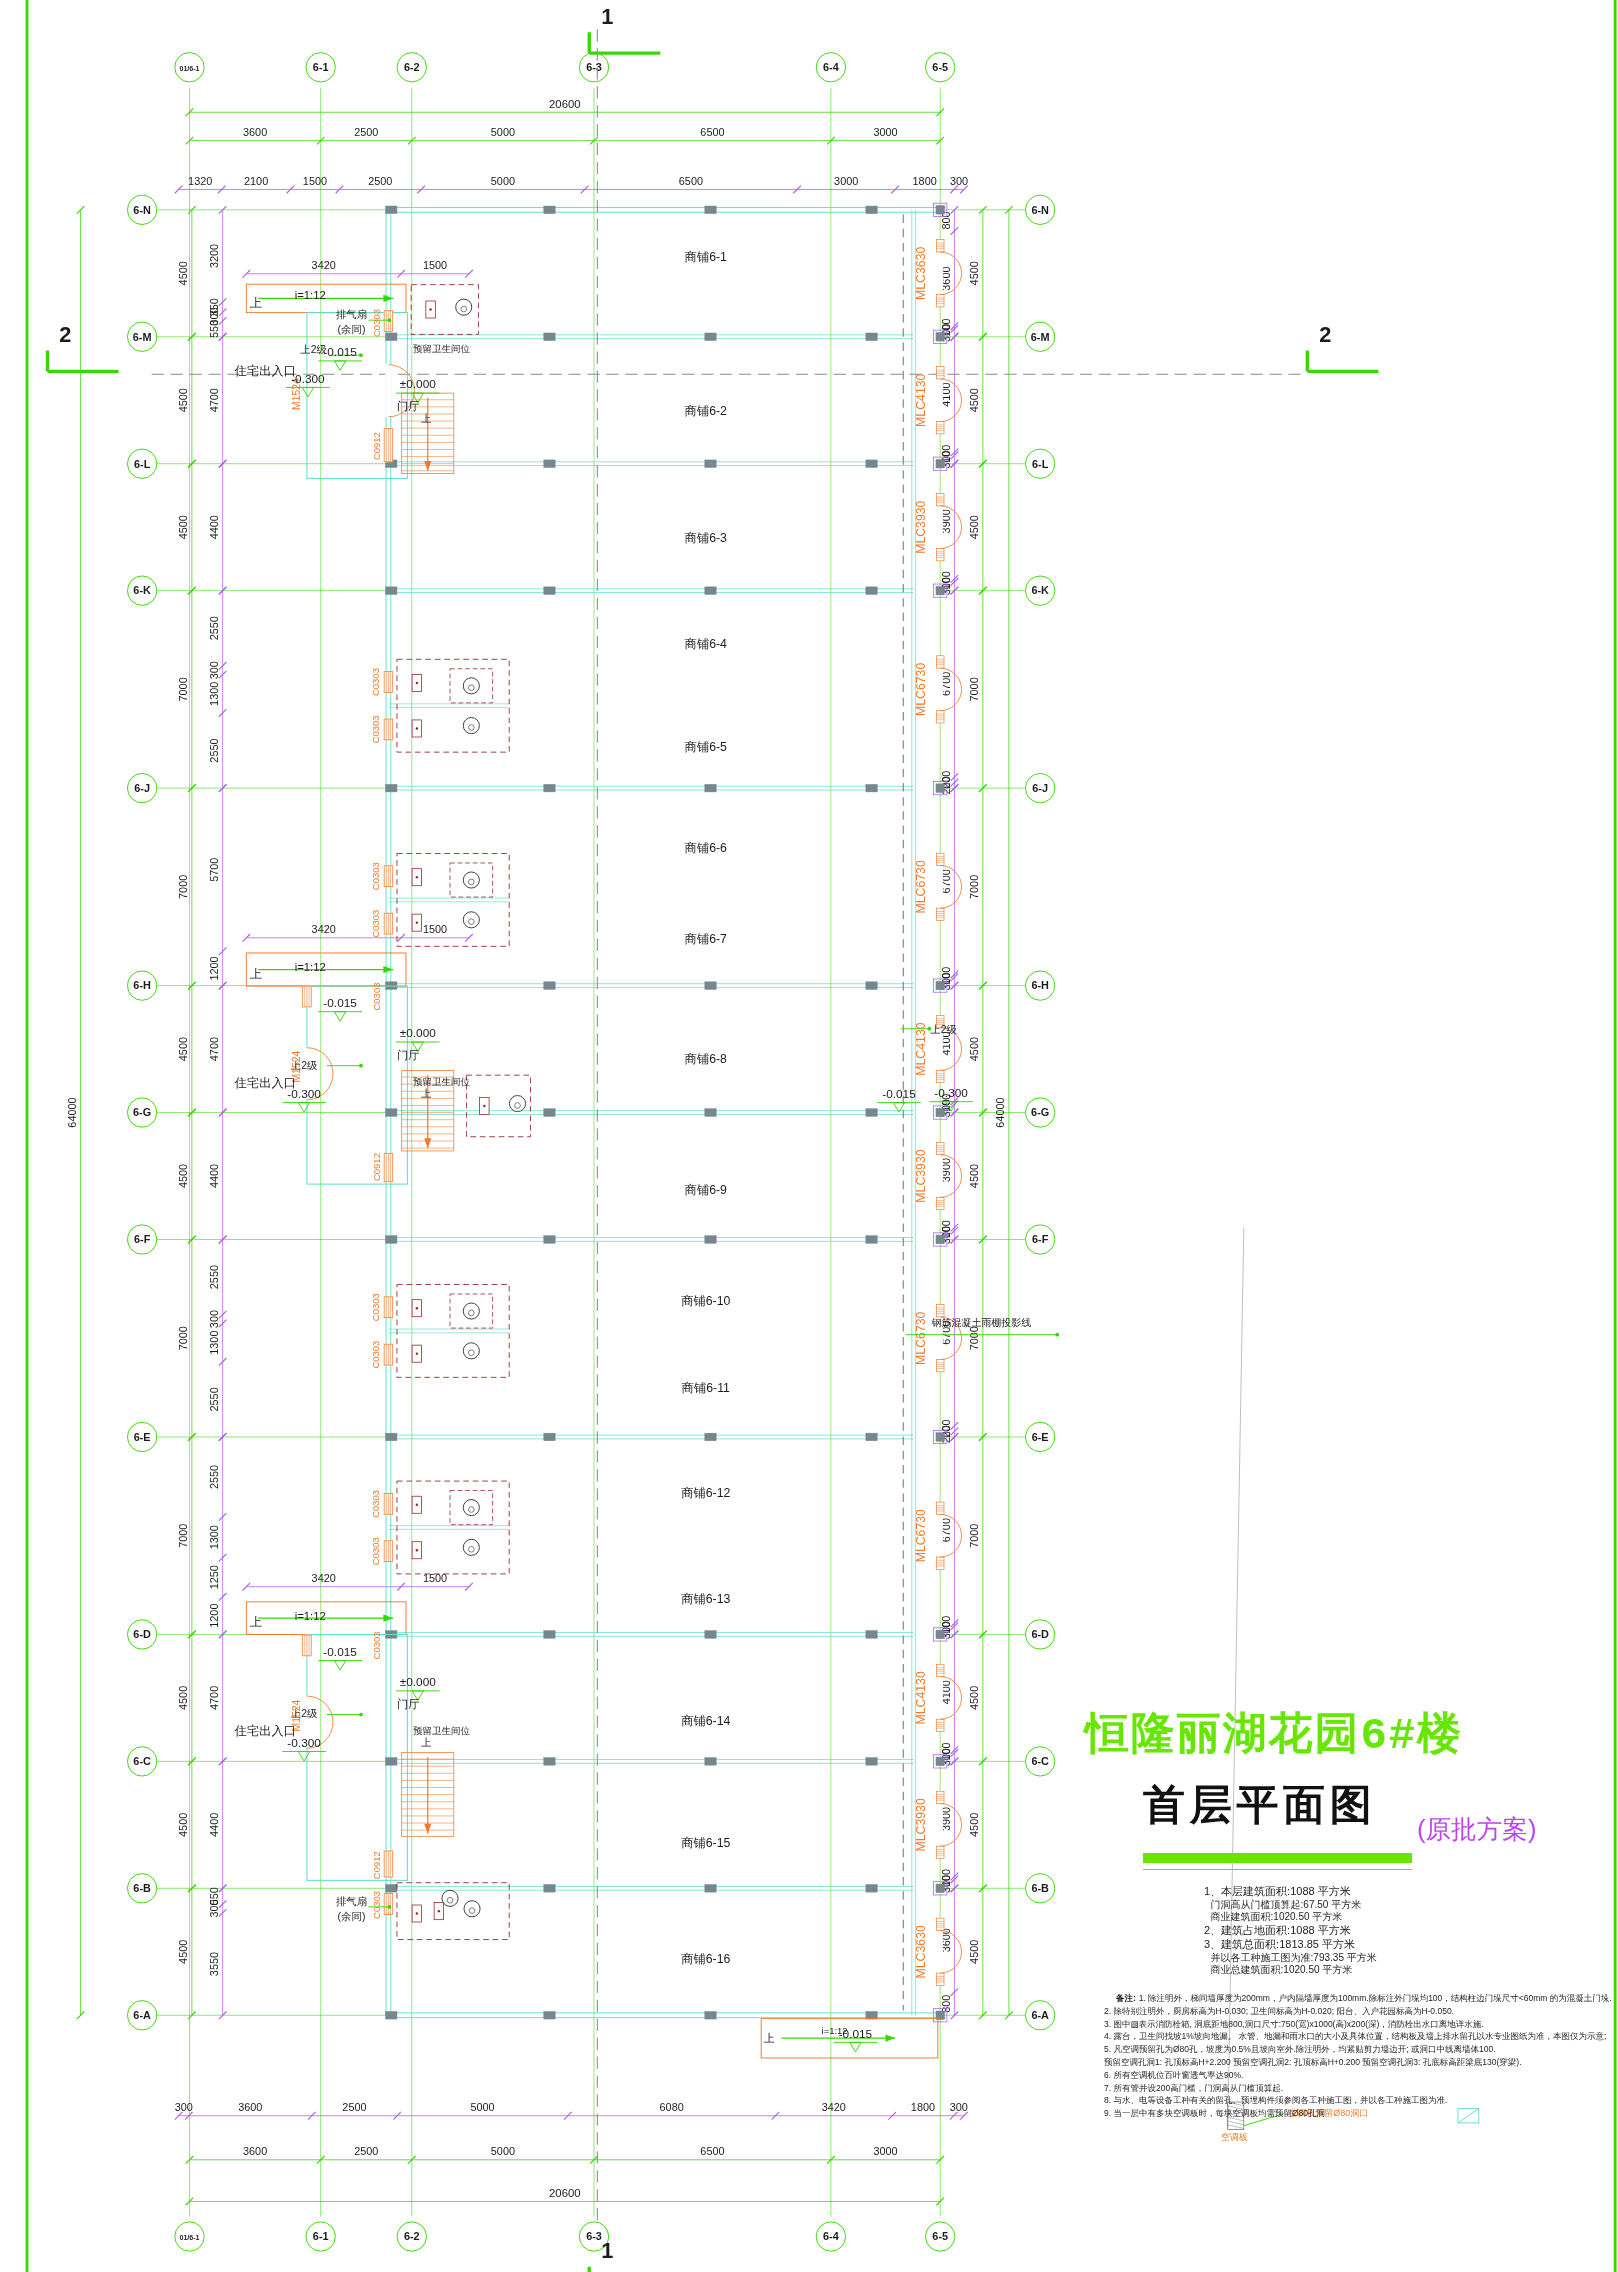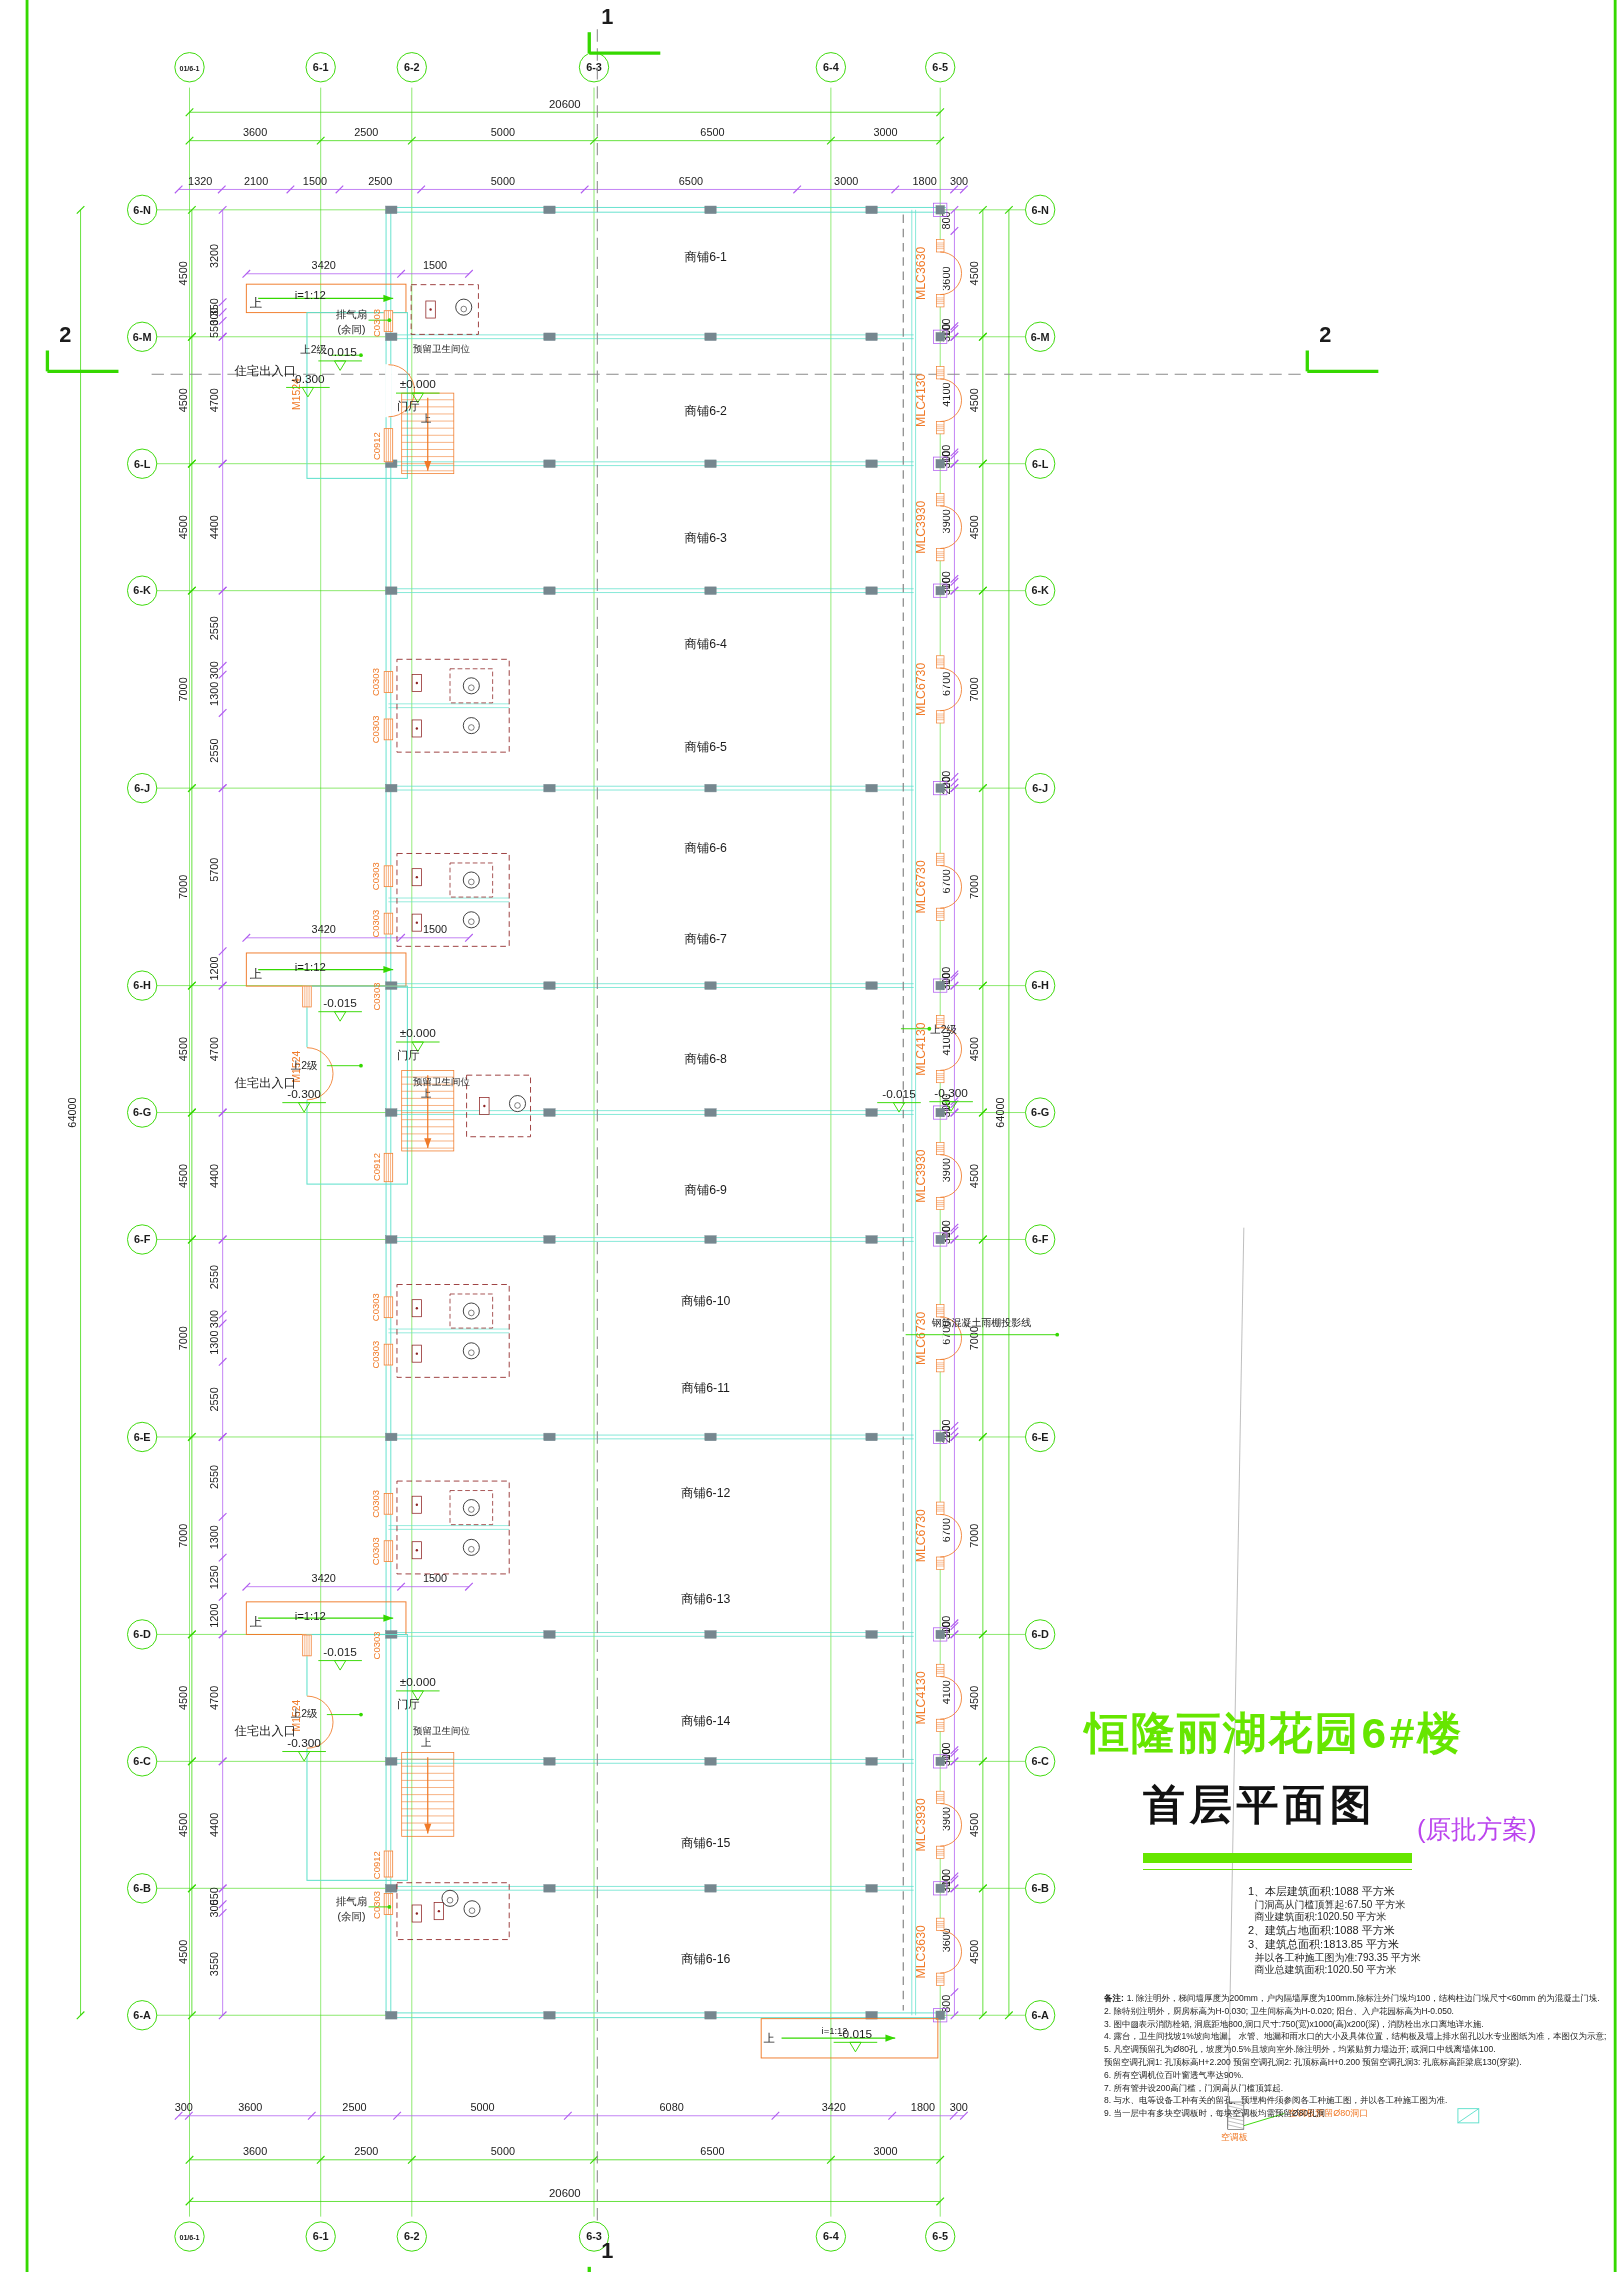--- a/index.html
+++ b/index.html
@@ -4,26 +4,26 @@
 <style>
   html,body{margin:0;padding:0;background:#ffffff;}
   body{width:1619px;height:2273px;position:relative;font-family:"Liberation Sans","DejaVu Sans",sans-serif;}
   #plan-svg{position:absolute;left:0;top:0;}
   .hud{position:absolute;white-space:nowrap;}
   #title-project{left:1085px;top:1704px;font-size:44px;font-weight:bold;color:#66e600;letter-spacing:1.9px;font-family:Liberation Mono, monospace;}
   #title-drawing{left:1143px;top:1777px;font-size:42px;font-weight:bold;color:#111;font-family:Liberation Serif, serif;letter-spacing:4.7px;}
   #title-scheme{left:1417px;top:1812px;font-size:25.6px;color:#bb44ee;}
   #title-bar{left:1143px;top:1853px;width:269px;height:9.5px;background:#66e600;}
   #title-line{left:1143px;top:1869px;width:269px;height:1.4px;background:#66e600;}
-  #stats{left:1248px;top:1884px;font-size:10px;color:#1c1c1c;line-height:12px;}
+  #stats{left:1204px;top:1884px;font-size:10px;color:#1c1c1c;line-height:12px;}
   .stat-num{line-height:14.7px;font-size:11px;}
   .stat-ind{padding-left:6.6px;}
   #notes{left:1104px;top:1992px;font-size:8.5px;color:#1c1c1c;line-height:12.8px;width:511px;}
   #notes .note-row{white-space:nowrap;}
-  #notes .nlabel{font-weight:bold;margin-right:2.8px;}
+  #notes .nlabel{font-weight:bold;margin-right:2.8px;margin-left:12px;}
 </style>
 </head>
 <body>
 
 <svg id="plan-svg" width="1619" height="2273" xmlns="http://www.w3.org/2000/svg" viewBox="0 0 3418 4799">
     <line x1="57" y1="0" x2="57" y2="4799" stroke="#35d800" stroke-width="6"></line>
     <line x1="3410" y1="0" x2="3410" y2="4799" stroke="#35d800" stroke-width="6"></line>
     <line x1="400" y1="185" x2="400" y2="443" stroke="#35d800" stroke-width="1.2"></line>
     <line x1="400" y1="443" x2="400" y2="4254.84" stroke="#35d800" stroke-width="1.1"></line>
     <line x1="400" y1="4254.84" x2="400" y2="4680" stroke="#35d800" stroke-width="1.2"></line>

